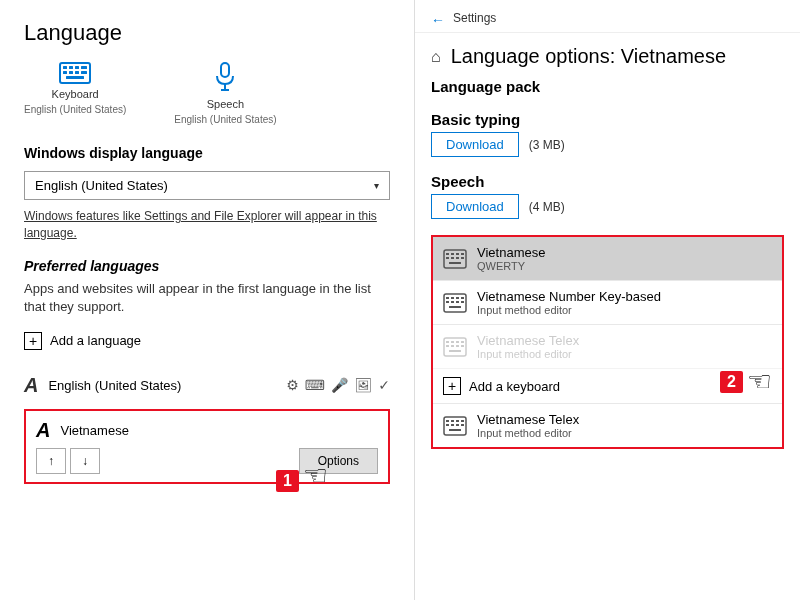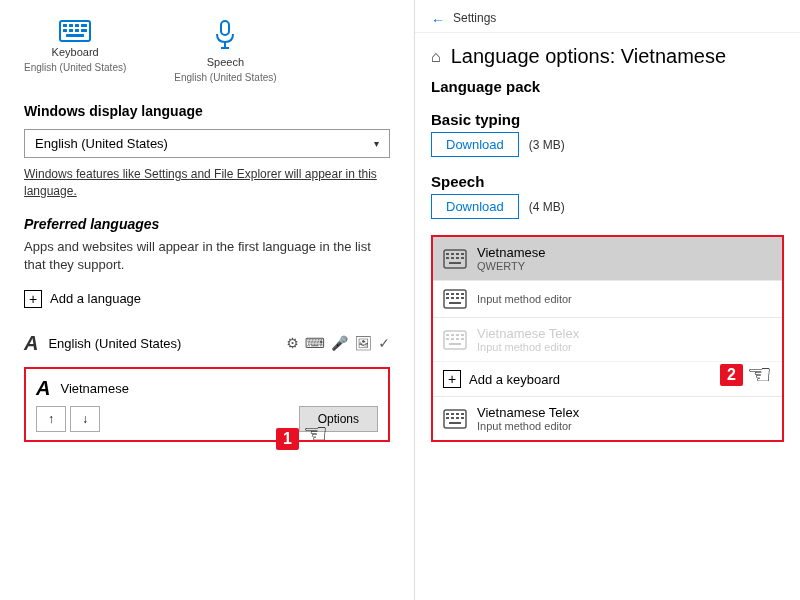--- a/index.html
+++ b/index.html
@@ -394,20 +394,21 @@
       width: 24px;
       height: 20px;
       flex-shrink: 0;
     }
   </style>
 </head>
 <body>
 
 <div class="left-panel">
 
+  <h1>Language</h1>
 
   <div class="icon-row">
     <div class="icon-item">
 
       <svg width="32" height="22" viewBox="0 0 32 22">
         <rect x="1" y="1" width="30" height="20" rx="2" ry="2" fill="none" stroke="#0078d4" stroke-width="2"></rect>
         <rect x="4" y="4" width="4" height="3" rx="0.5" fill="#0078d4"></rect>
         <rect x="10" y="4" width="4" height="3" rx="0.5" fill="#0078d4"></rect>
         <rect x="16" y="4" width="4" height="3" rx="0.5" fill="#0078d4"></rect>
         <rect x="22" y="4" width="6" height="3" rx="0.5" fill="#0078d4"></rect>
@@ -552,20 +553,21 @@
           <rect x="8" y="4" width="3" height="2" rx="0.3" fill="#555"></rect>
           <rect x="13" y="4" width="3" height="2" rx="0.3" fill="#555"></rect>
           <rect x="18" y="4" width="3" height="2" rx="0.3" fill="#555"></rect>
           <rect x="3" y="8" width="3" height="2" rx="0.3" fill="#555"></rect>
           <rect x="8" y="8" width="3" height="2" rx="0.3" fill="#555"></rect>
           <rect x="13" y="8" width="3" height="2" rx="0.3" fill="#555"></rect>
           <rect x="18" y="8" width="3" height="2" rx="0.3" fill="#555"></rect>
           <rect x="6" y="13" width="12" height="2" rx="0.3" fill="#555"></rect>
         </svg>
         <div class="kbd-text">
+          <div class="kbd-name">Vietnamese Number Key-based</div>
           <div class="kbd-sub">Input method editor</div>
         </div>
       </div>
 
       <div class="kbd-item" style="opacity:0.5;">
         <svg class="kbd-svg" viewBox="0 0 24 20">
           <rect x="1" y="1" width="22" height="18" rx="2" fill="none" stroke="#999" stroke-width="1.5"></rect>
           <rect x="3" y="4" width="3" height="2" rx="0.3" fill="#999"></rect>
           <rect x="8" y="4" width="3" height="2" rx="0.3" fill="#999"></rect>
           <rect x="13" y="4" width="3" height="2" rx="0.3" fill="#999"></rect>

